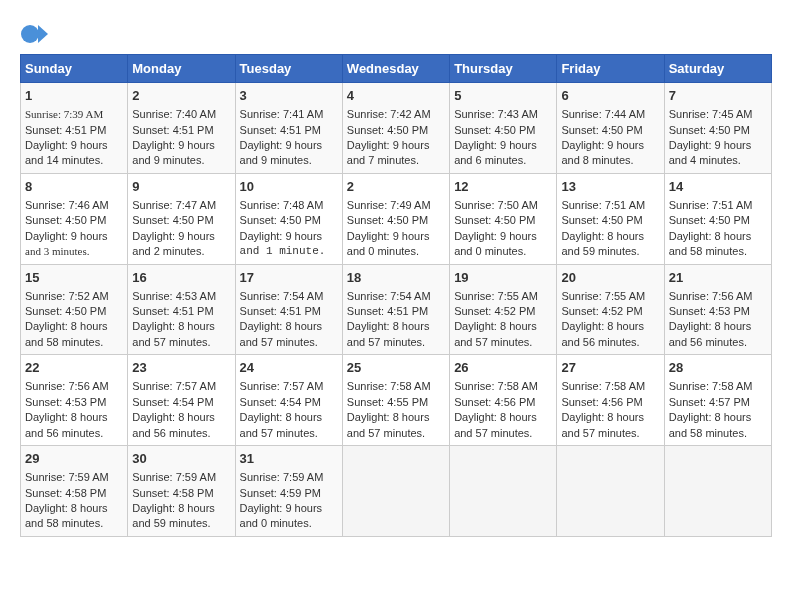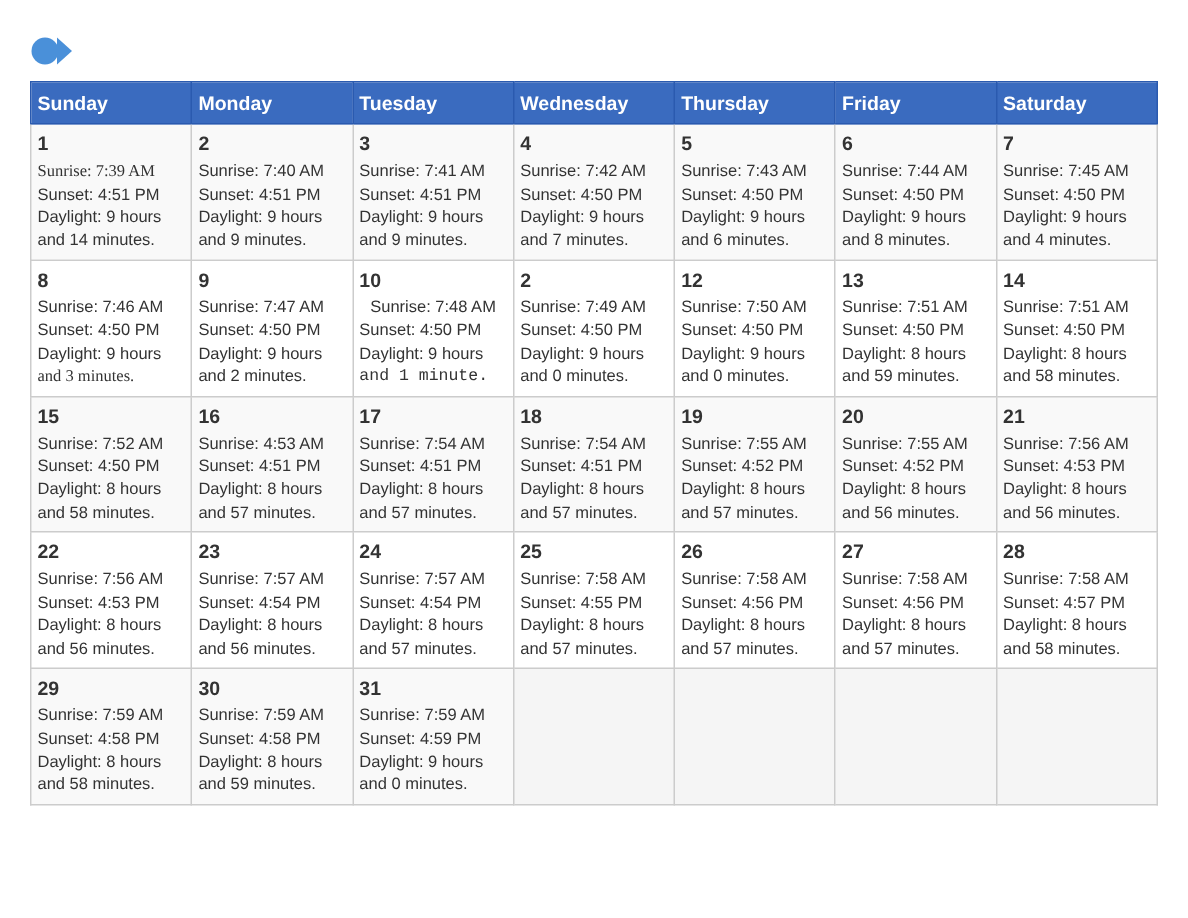--- a/index.html
+++ b/index.html
@@ -184,21 +184,21 @@
         </td>
         <td>
           <span class="day-num">9</span>
           <span style="display: block;">Sunrise: 7:47 AM</span>
           <span style="display: block;">Sunset: 4:50 PM</span>
           <span style="display: block;">Daylight: 9 hours</span>
           <span style="display: block;">and 2 minutes.</span>
         </td>
         <td>
           <span class="day-num">10</span>
-          <span style="display: block; text-align: center;">Sunrise: 7:48 AM</span>
+          <span style="display: block;">Sunrise: 7:48 AM</span>
           <span style="display: block;">Sunset: 4:50 PM</span>
           <span style="display: block;">Daylight: 9 hours</span>
           <span style="display: block; font-family: Liberation Mono, monospace;">and 1 minute.</span>
         </td>
         <td>
           <span class="day-num">2</span>
           <span style="display: block;">Sunrise: 7:49 AM</span>
           <span style="display: block;">Sunset: 4:50 PM</span>
           <span style="display: block;">Daylight: 9 hours</span>
           <span style="display: block;">and 0 minutes.</span>

